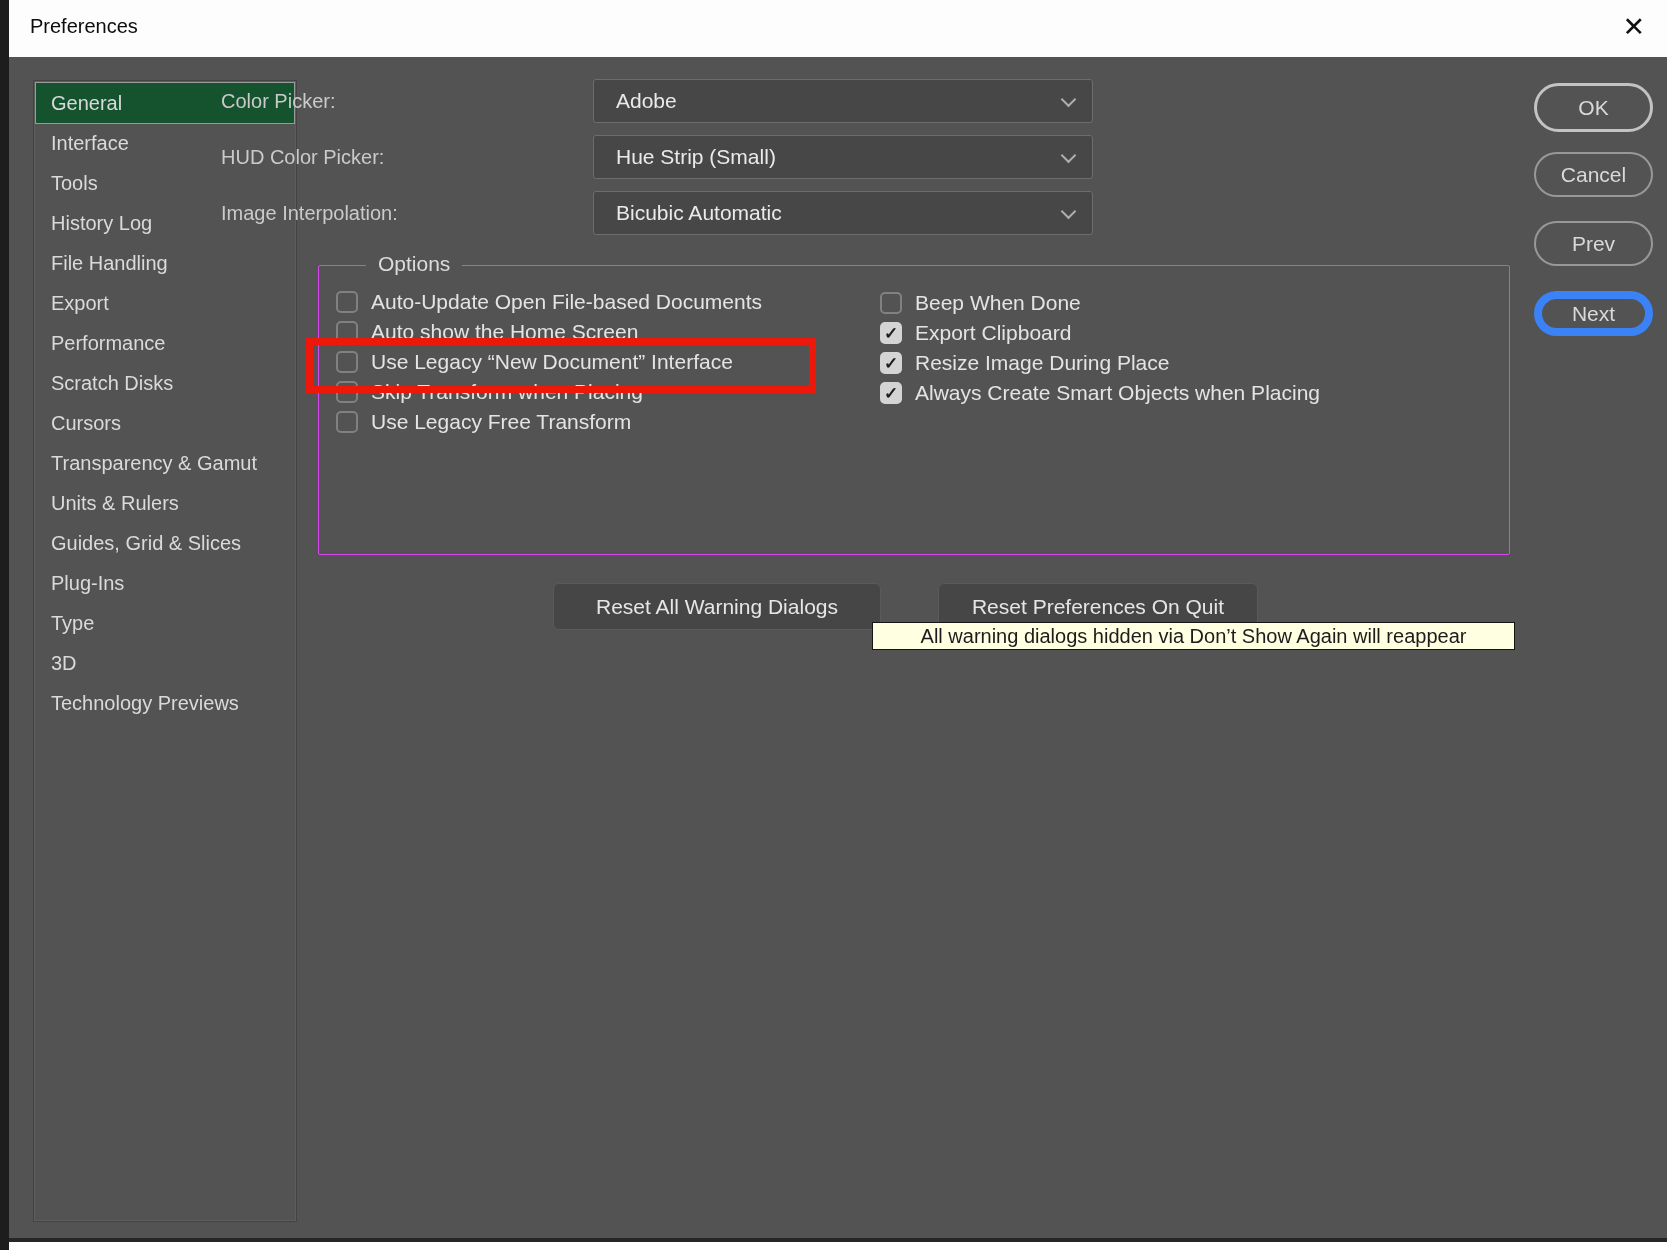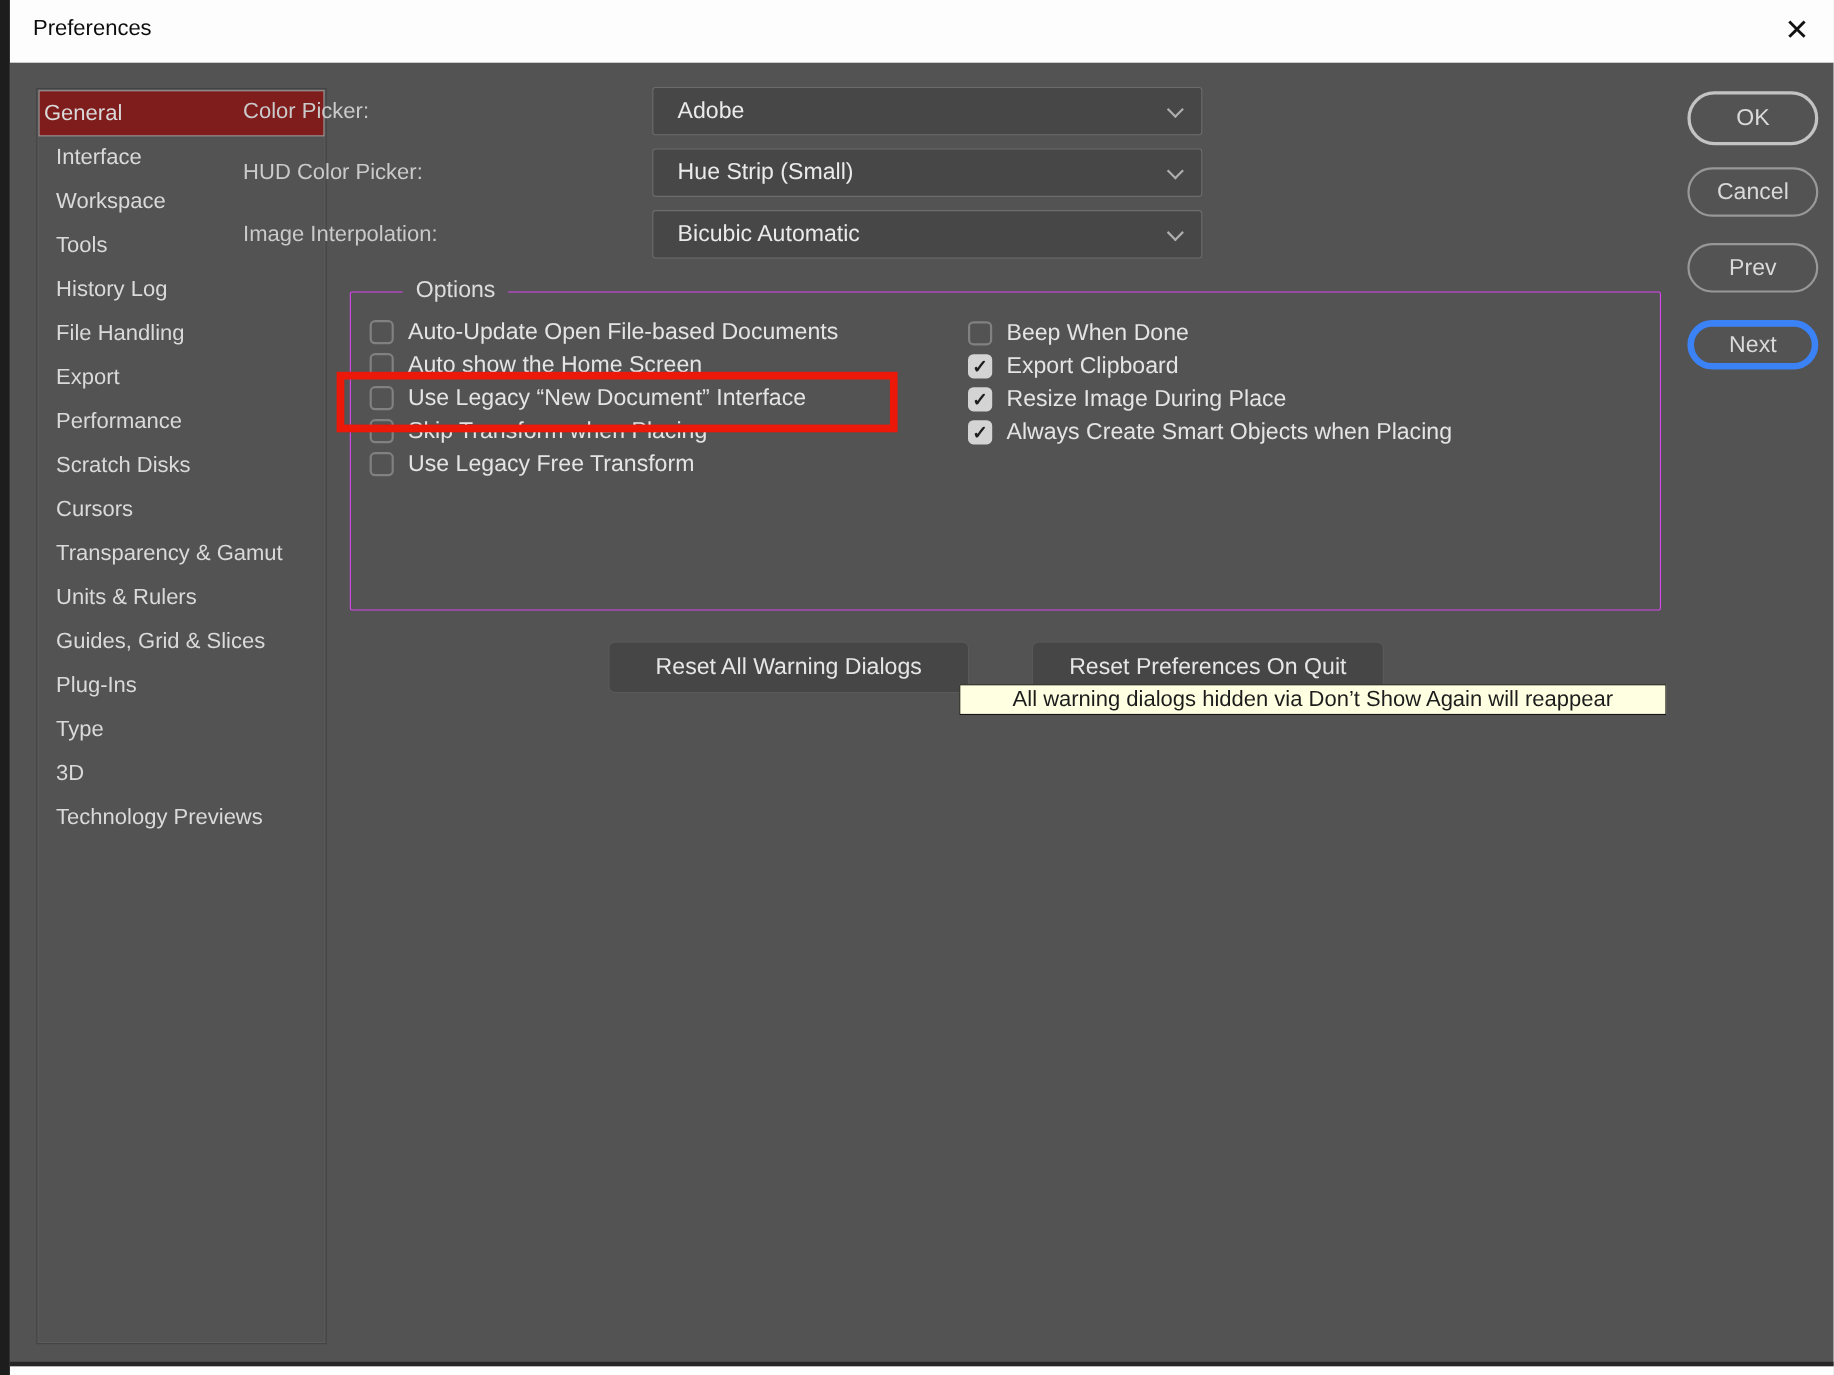--- a/index.html
+++ b/index.html
@@ -12,21 +12,21 @@
   .titlebar { position:absolute; left:9px; top:0; width:1658px; height:57px; background:#fdfdfd; }
   .title-text { position:absolute; left:21px; top:15px; font-size:20px; color:#0d0d0d; }
   .close-btn { position:absolute; right:22px; top:9px; font-size:27px; color:#111; cursor:pointer; line-height:36px; }
 
   .dialog-body { position:absolute; left:9px; top:57px; width:1658px; height:1185px; background:#535353; border-bottom:4px solid #262626; }
 
   
   .sidebar-box { position:absolute; left:24px; top:23px; width:264px; height:1142px; border:1px solid #434343; box-shadow:0 0 0 1px #5d5d5d inset; }
   .sidebar-list { list-style:none; padding-top:2px; }
   .sidebar-item { height:40px; line-height:40px; padding-left:17px; font-size:20px; color:#dadada; cursor:pointer; }
-  .sidebar-item.selected { background:#7f1d1d; box-shadow:0 0 0 1px #9a9a9a; margin:0 2px; padding-left:4px; }
+  .sidebar-item.selected { background:#14532d; box-shadow:0 0 0 1px #9a9a9a; margin:0 2px; padding-left:15px; }
 
   
   .field-row { position:absolute; height:44px; }
   .field-label { position:absolute; width:360px; text-align:left; font-size:20px; color:#cacaca; line-height:44px; left:0; top:0; }
   .select-box { position:absolute; left:372px; top:0; width:500px; height:44px; background:#474747; border:1px solid #6c6c6c; border-radius:3px; cursor:pointer; }
   .select-value { position:absolute; left:22px; top:0; line-height:42px; font-size:21px; color:#eaeaea; }
   .chevron { position:absolute; right:18px; top:14px; width:11px; height:11px; border-right:2px solid #aeaeae; border-bottom:2px solid #aeaeae; transform:rotate(45deg); }
 
   
   .options-group { position:absolute; left:309px; top:208px; width:1192px; height:290px; border:1px solid #d946ef; border-radius:2px; }
@@ -51,21 +51,21 @@
   
   .tooltip { position:absolute; left:863px; top:565px; width:643px; height:28px; background:#ffffe1; border:1px solid #151515;
              color:#1c1c1c; font-size:20px; line-height:26px; text-align:center; z-index:5; white-space:nowrap; }
 
   
   .pill-btn { position:absolute; left:1525px; width:119px; background:transparent; border-radius:25px;
               color:#d9d9d9; font-size:21px; font-family:"Liberation Sans",sans-serif; cursor:pointer; }
   .pill-ok     { top:26px;  height:49px; border:3px solid #c3c3c3; }
   .pill-cancel { top:95px;  height:45px; border:2px solid #989898; }
   .pill-prev   { top:164px; height:45px; border:2px solid #989898; }
-  .pill-next   { top:234px; height:45px; border:6px solid #3b82f6; }
+  .pill-next   { top:234px; height:45px; border:8px solid #3b82f6; }
 </style>
 </head>
 <body>
 
 <div class="screen">
 
   <div class="left-strip"></div>
 
   <div class="titlebar">
     <div class="title-text">Preferences</div>
@@ -74,23 +74,20 @@
 
   <div class="dialog-body">
 
     <div class="sidebar-box">
       <ul class="sidebar-list">
           <li class="sidebar-item selected">
     <span>General</span>
   </li>
           <li class="sidebar-item">
     <span>Interface</span>
-  </li>
-          <li class="sidebar-item">
-    <span>Workspace</span>
   </li>
           <li class="sidebar-item">
     <span>Tools</span>
   </li>
           <li class="sidebar-item">
     <span>History Log</span>
   </li>
           <li class="sidebar-item">
     <span>File Handling</span>
   </li>

